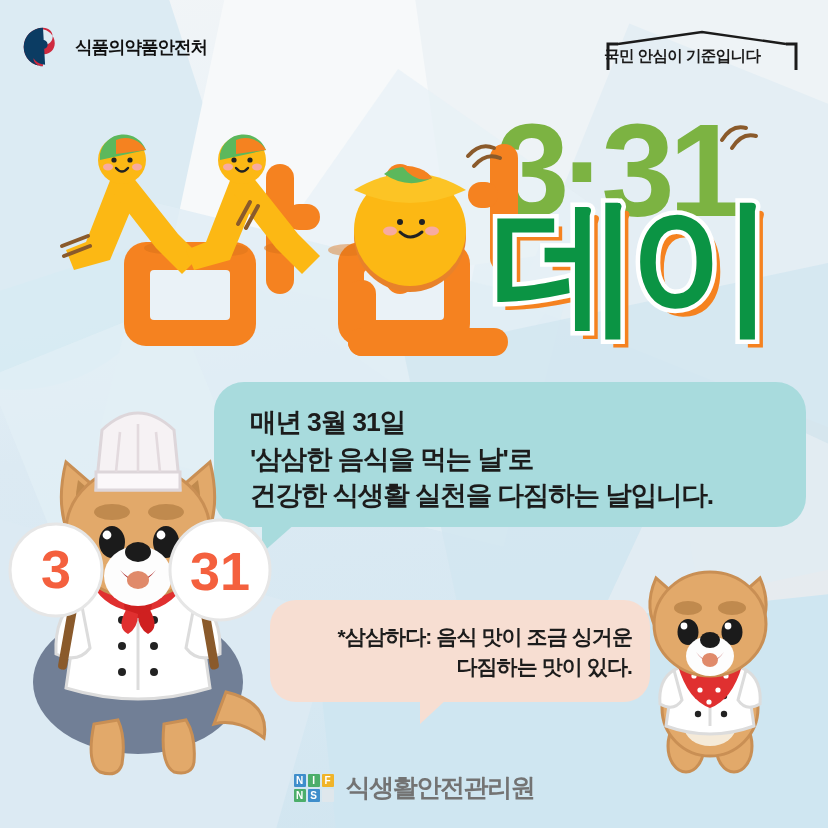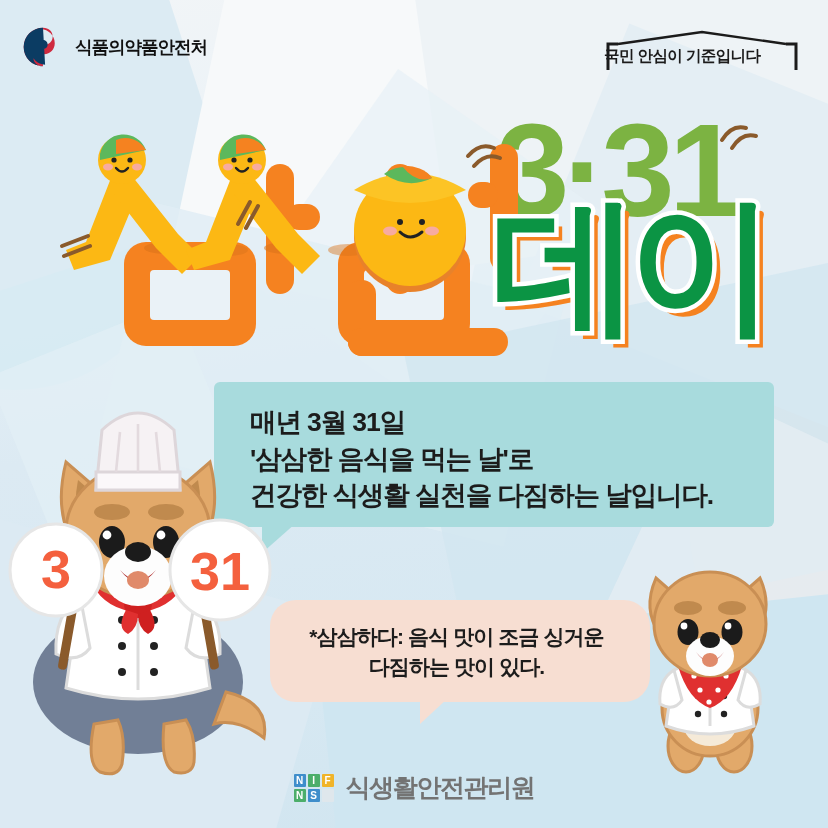--- a/index.html
+++ b/index.html
@@ -32,28 +32,28 @@
   .mfds-logo{position:absolute;top:26px;left:22px;display:flex;align-items:center;gap:11px;}
   .taeguk{width:42px;height:42px;position:relative;}
   .slogan{position:absolute;top:30px;right:28px;width:196px;height:44px;}
   .slogan-text{position:absolute;left:0;right:0;top:16px;text-align:left;font-size:15.5px;font-weight:700;color:#1b1b1b;letter-spacing:-.6px;white-space:nowrap;}
   .logo-text{font-size:17.5px;font-weight:700;color:#111;letter-spacing:-1px;}
 
   
   .title{position:absolute;top:104px;left:0;width:680px;height:230px;}
 
   
-  .bubble-teal{position:absolute;top:382px;left:214px;width:560px;height:145px;background:#a8dbdd;border-radius:6px;}
+  .bubble-teal{position:absolute;top:382px;left:214px;width:560px;height:145px;background:#a8dbdd;border-radius:30px;padding-left:32px;}
   .bubble-teal .tail{position:absolute;bottom:-26px;left:48px;width:0;height:0;
     border-left:34px solid #a8dbdd;border-bottom:30px solid transparent;}
   .bubble-teal .txt{position:absolute;top:22px;left:36px;right:20px;font-size:26.5px;font-weight:700;color:#1c1c1c;line-height:1.38;letter-spacing:-1.1px;}
   .bubble-pink{position:absolute;top:600px;left:270px;width:380px;height:102px;background:#f7ded2;border-radius:26px;}
   .bubble-pink .tail{position:absolute;bottom:-22px;left:150px;width:0;height:0;
     border-left:28px solid #f7ded2;border-bottom:26px solid transparent;}
-  .bubble-pink .txt{position:absolute;top:22px;left:11px;right:18px;text-align:center;font-size:21px;font-weight:700;color:#1c1c1c;line-height:1.42;letter-spacing:-.9px;}
+  .bubble-pink .txt{position:absolute;top:22px;left:11px;right:18px;text-align:right;font-size:21px;font-weight:700;color:#1c1c1c;line-height:1.42;letter-spacing:-.9px;}
 
   
   .footer{position:absolute;bottom:24px;left:0;width:828px;display:flex;justify-content:center;align-items:center;gap:12px;}
   .nifs-mark{display:grid;grid-template-columns:repeat(3,12px);grid-template-rows:repeat(2,13px);gap:2px;}
   .nifs-mark div{display:flex;align-items:center;justify-content:center;font-size:10px;font-weight:900;color:#fff;border-radius:1px;}
   .footer-text{font-size:25px;font-weight:700;color:#737373;letter-spacing:-1.4px;}
 
   
   .char{position:absolute;}
   .chef{top:352px;left:8px;width:260px;height:420px;}

